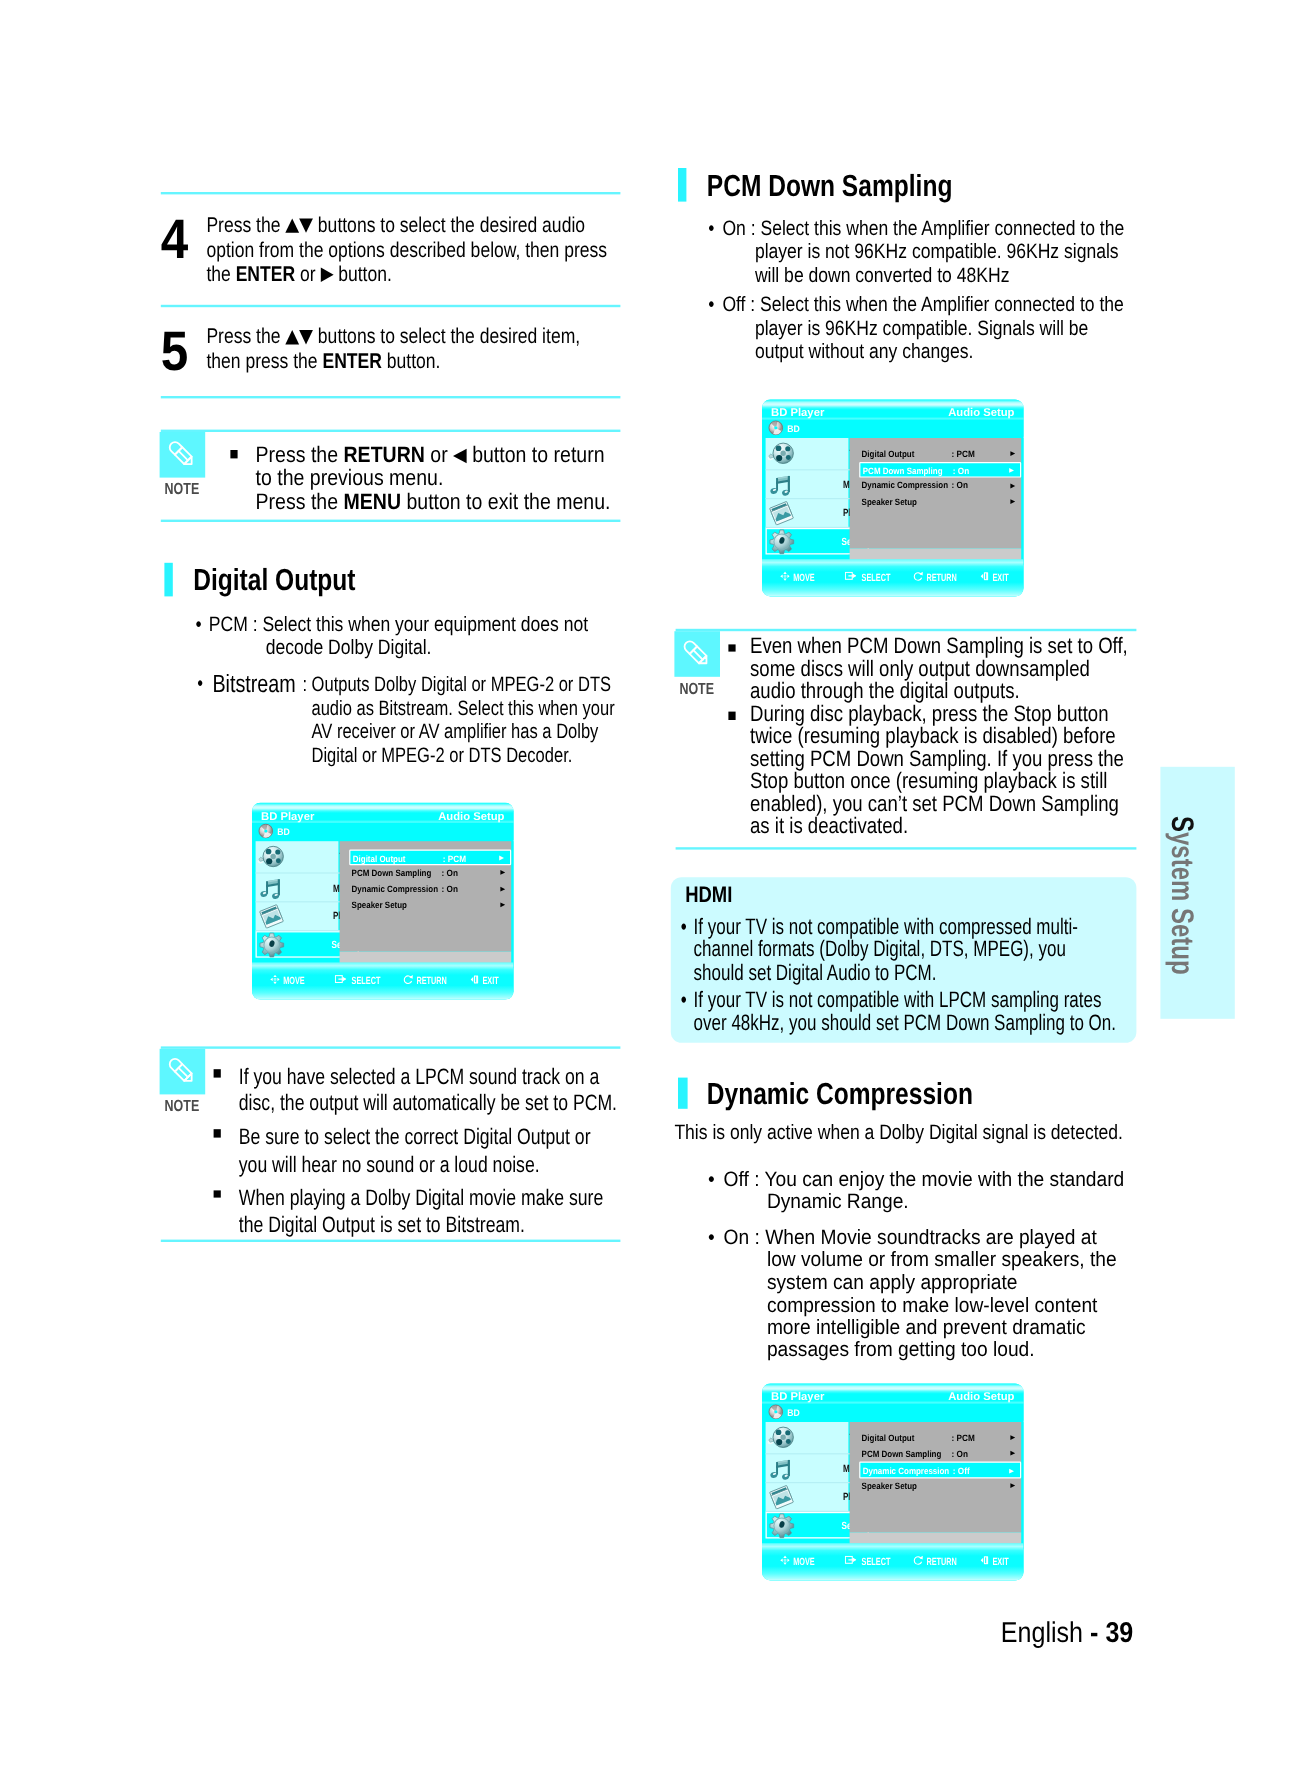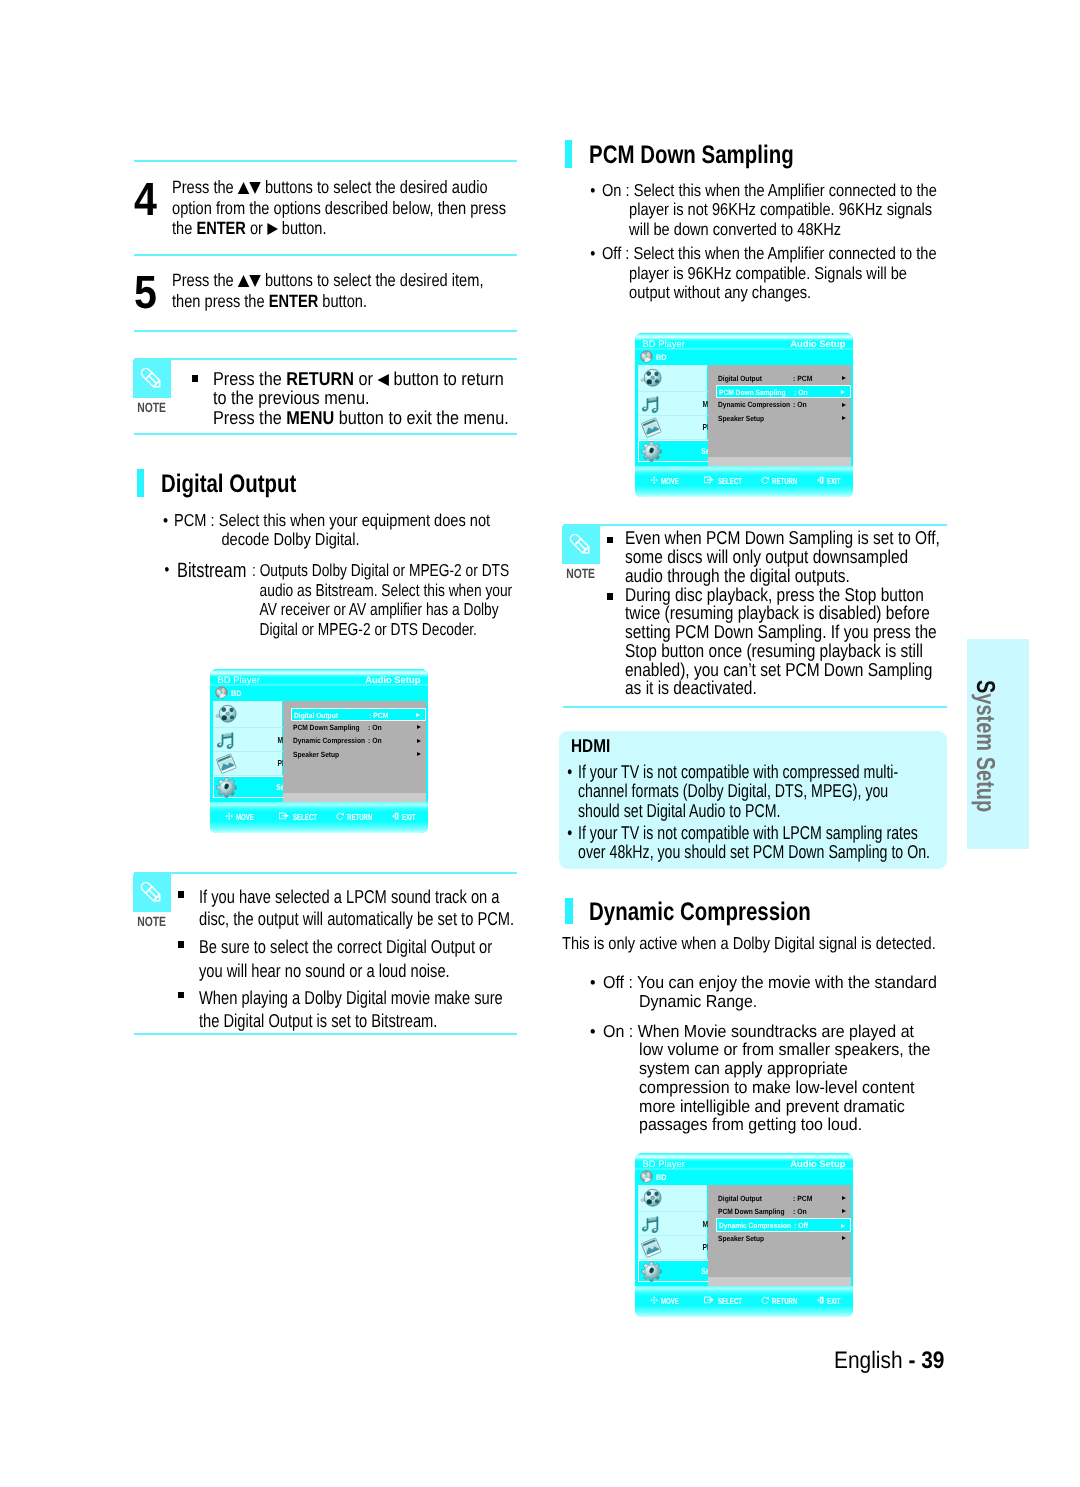--- a/index.html
+++ b/index.html
@@ -39,21 +39,21 @@
   .tri-rt{border-top:6.5px solid transparent;border-bottom:6.5px solid transparent;border-left:13px solid #000;vertical-align:-1px;}
   .tri-lf{border-top:6.5px solid transparent;border-bottom:6.5px solid transparent;border-right:13px solid #000;vertical-align:-1px;}
   .updn{display:inline-block;white-space:nowrap;}
   .pencil{position:absolute;left:0;top:0;width:38px;height:38px;}
 
   
   .osd{position:absolute;width:218px;height:164px;border-radius:7px;overflow:hidden;
        background:#03feff;font-family:"Liberation Sans",sans-serif;}
   .osd-title{position:absolute;left:0;top:0;width:218px;height:16.7px;
              background:linear-gradient(180deg,#0afeff 0%,#bdfeff 16%,#d4feff 26%,#3dfeff 40%,#06ffff 50%,#06ffff 84%,#5bffff 95%,#04fdff 100%);}
-  .osd-title .tl{position:absolute;left:7.6px;top:4.6px;font-size:9.4px;font-weight:normal;color:#fff;letter-spacing:0px;}
+  .osd-title .tl{position:absolute;left:7.6px;top:4.6px;font-size:9.4px;font-weight:bold;color:#fff;letter-spacing:0px;}
   .osd-title .tr{position:absolute;right:7.6px;top:4.6px;font-size:9.4px;font-weight:bold;color:#fff;letter-spacing:0px;}
   .osd-disc{position:absolute;left:0;top:16.7px;width:218px;height:14.8px;background:#04fdff;}
   .osd-disc .dl{position:absolute;left:21px;top:3px;font-size:8px;font-weight:bold;color:#fff;transform:scaleX(0.9);transform-origin:left top;}
   .osd-body{position:absolute;left:0;top:31.5px;width:218px;height:106px;background:#04fdff;}
   .osd-side{position:absolute;left:2.5px;top:0;width:69.5px;height:97.3px;background:#c8feff;}
   .osd-side-item{position:absolute;left:0;width:86px;border-bottom:0.6px solid #b5f0f5;box-sizing:border-box;}
   .sic{position:absolute;}
   .osd-side-item .lbl{position:absolute;right:2px;top:50%;margin-top:-5px;font-size:8.7px;font-weight:bold;color:#111;
       transform:scaleX(0.78);transform-origin:right top;}
   .osd-side-item.sel{background:#03feff;border:1.2px solid #fff;box-sizing:border-box;}

